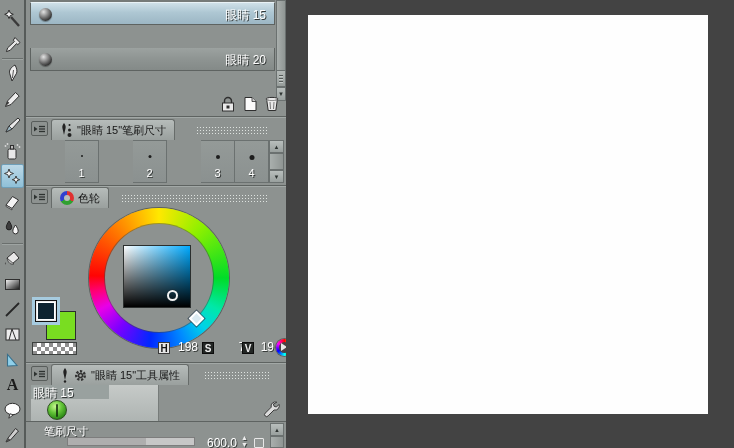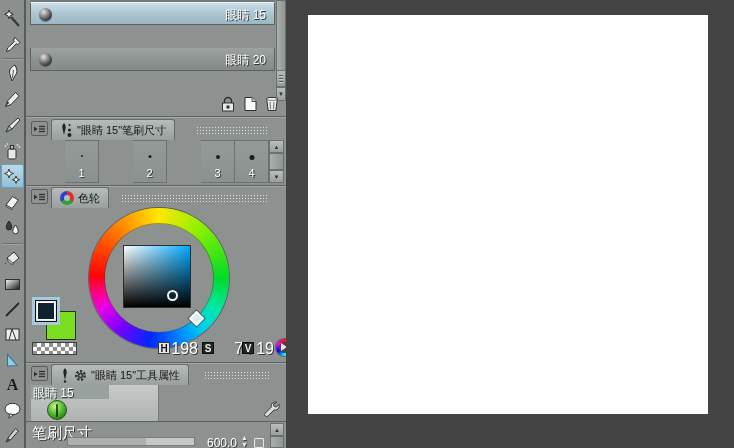--- a/index.html
+++ b/index.html
@@ -91,42 +91,42 @@
     border:1px solid #fff; outline:1px solid #e8e8e8; background:#0d2330; }
   #bg-swatch { position:absolute; left:20px; top:311px; width:30px; height:29px;
     background:#79dd21; border:1px solid #2a2e2c; }
   #tr-swatch { position:absolute; left:6px; top:342px; width:45px; height:13px;
     border:1px solid #3c403e; background:
     repeating-conic-gradient(#ffffff 0% 25%, #8f8f8f 25% 50%); background-size:8px 8px; }
   .hsv-key { position:absolute; top:342px; width:12px; height:12px; font-size:10px; font-weight:bold;
     display:flex; align-items:center; justify-content:center; }
   .hsv-key.lt { background:#e6e6e6; color:#141414; border:1px solid #3a3a3a; }
   .hsv-key.dk { background:#222624; color:#ececec; border:1px solid #0c0c0c; }
-  .hsv-val { position:absolute; top:340px; font-size:16px; color:#fff; width:28px; text-align:right;
+  .hsv-val { position:absolute; top:340px; font-size:12px; color:#fff; width:28px; text-align:right;
     text-shadow:1px 1px 0 rgba(45,50,48,.9); }
   #mode-wheel { position:absolute; left:250px; top:339px; width:17px; height:17px; border-radius:50%;
     background:conic-gradient(#f00,#ff0,#0f0,#0ff,#00f,#f0f,#f00);
     box-shadow:0 0 0 1px rgba(60,60,60,.6); }
   #mode-wheel .inner { position:absolute; left:3px; top:3px; width:11px; height:11px;
     border-radius:50%; background:#4a3f44; }
   #mode-wheel .tri { position:absolute; left:5px; top:4px; width:0; height:0;
     border-left:6px solid #e8e8e8; border-top:4px solid transparent; border-bottom:4px solid transparent; }
 
   
   #tp-box { position:absolute; left:5px; top:385px; width:128px; height:36px;
     background:linear-gradient(#c6cac8,#aeb4b2); border-right:1px solid #777c7a; }
   #tp-strip { position:absolute; left:0; top:0; width:78px; height:14px; background:#99a19f; }
   #tp-name { position:absolute; left:2px; top:0px; font-size:12px; color:#fff;
     text-shadow:1px 1px 0 rgba(45,50,48,.95); white-space:nowrap; }
   #tp-orb { position:absolute; left:16px; top:15px; width:20px; height:20px; border-radius:50%;
     background:radial-gradient(circle at 40% 30%, #c8f792 0%, #63c437 40%, #2d8a17 75%, #145207 100%);
     border:1px solid #2e4d22; }
   #tp-orb::after { content:""; position:absolute; left:8px; top:3px; width:2px; height:13px;
     background:rgba(15,40,10,.8); border-radius:1px; }
-  #bs-label { position:absolute; left:6px; top:424px; font-size:15px; color:#fff;
+  #bs-label { position:absolute; left:18px; top:424px; font-size:11px; color:#fff;
     text-shadow:1px 1px 0 rgba(45,50,48,.95); }
   #bs-slider { position:absolute; left:41px; top:437px; width:128px; height:9px;
     background:#c7c7c7; border:1px solid #7d7d7d; }
   #bs-slider .fill { position:absolute; left:0; top:0; height:100%; width:62%; background:#aeaeae; }
   #bs-value { position:absolute; left:175px; top:436px; width:36px; text-align:right;
     font-size:12px; color:#fff; text-shadow:1px 1px 0 rgba(45,50,48,.9); }
   .spin { position:absolute; left:215px; font-size:7px; color:#ececec; line-height:7px;
     text-shadow:1px 1px 0 rgba(45,50,48,.8); }
   #dyn-btn { position:absolute; left:228px; top:438px; width:10px; height:10px;
     border:1px solid #e8e8e8; border-radius:1px; background:rgba(255,255,255,.06); }

